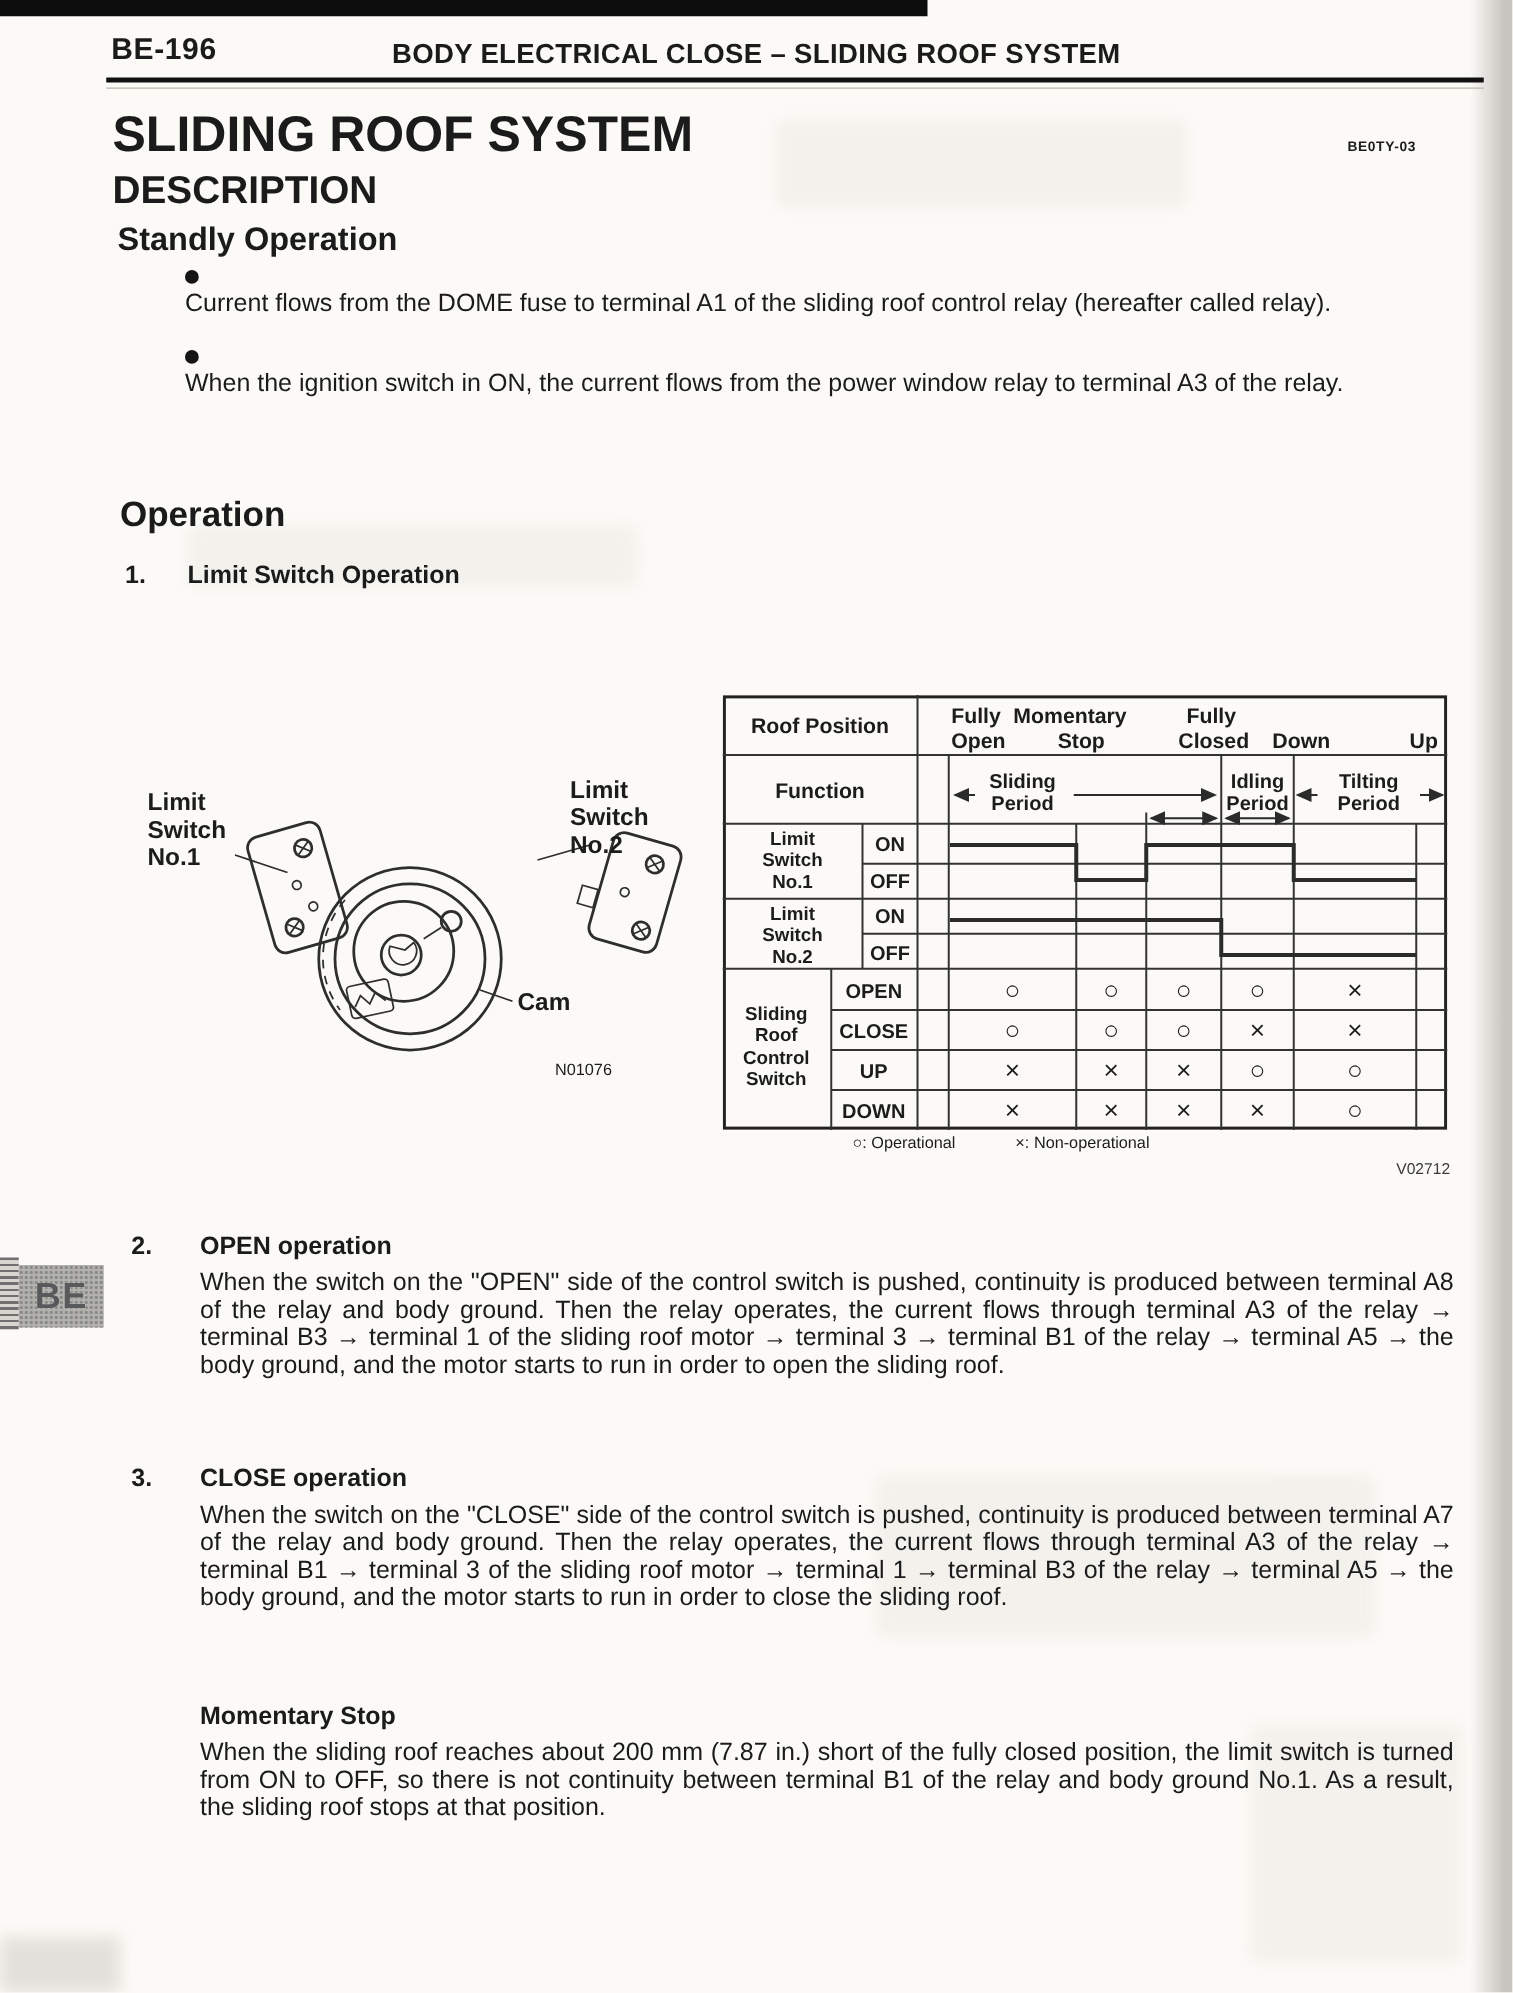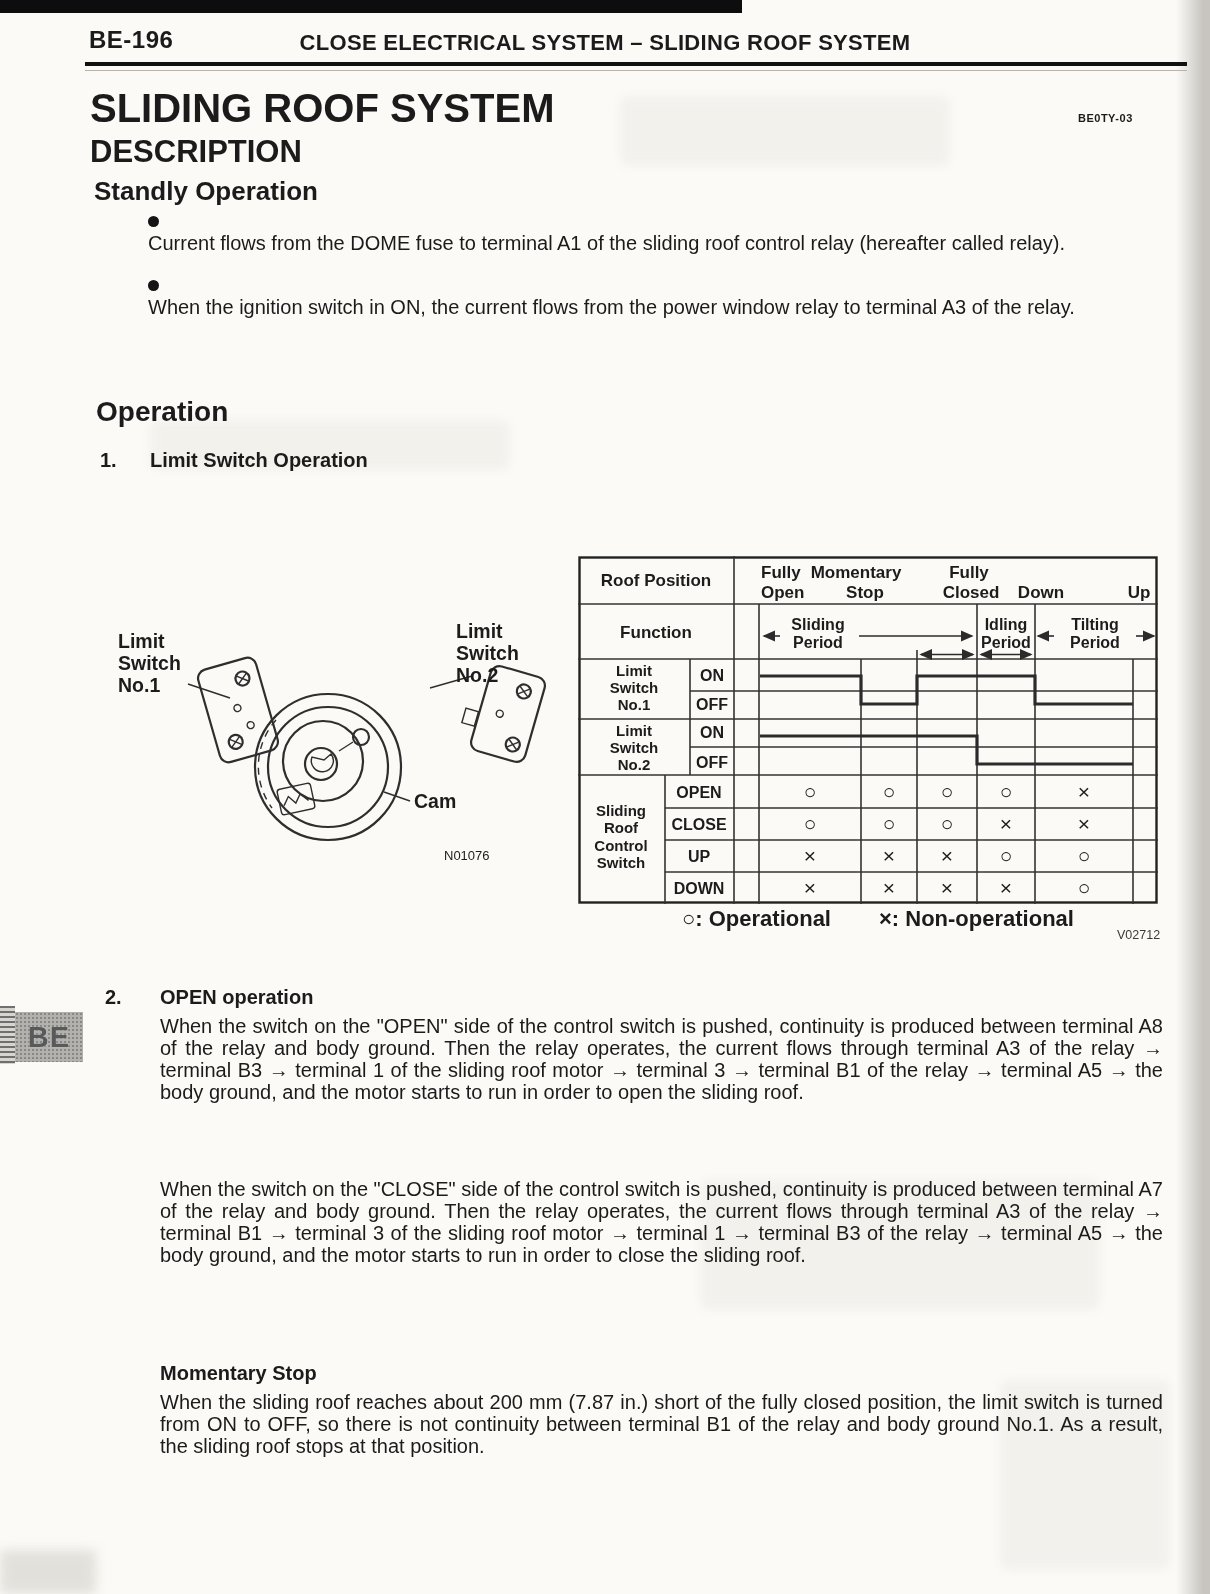--- a/index.html
+++ b/index.html
@@ -43,21 +43,21 @@
   .mark{font-size:21px;font-weight:500;}
   .dlabel{font-size:19.5px;}
   .dsmall{font-size:13px;font-weight:500;}
   .gridln{stroke:#333;stroke-width:1.6;fill:none;}
   .gridbd{stroke:#222;stroke-width:2.4;fill:none;}
   .wave{stroke:#2b2b2b;stroke-width:3.2;fill:none;}
   .arrln{stroke:#2b2b2b;stroke-width:1.6;fill:none;}
   .draw{stroke:#2e2e2e;stroke-width:2.2;fill:none;}
   .drawthin{stroke:#2e2e2e;stroke-width:1.4;fill:none;}
 
-  .legend{position:absolute;left:682px;top:906px;display:flex;gap:48px;font-size:22px;font-weight:700;justify-content:flex-end;}
+  .legend{position:absolute;left:682px;top:906px;display:flex;gap:48px;font-size:13px;font-weight:400;justify-content:flex-end;}
   .fig-no-table{position:absolute;left:1117px;top:928px;font-size:12.5px;color:#3a3a3a;font-weight:500;}
 
   
   .sec{position:absolute;left:105px;width:1062px;}
   .sec2{top:986px;}
   .sec3{top:1172px;}
   .shead{font-size:20px;font-weight:700;}
   .shead .snum{display:inline-block;width:55px;}
   .sbody{margin:6px 0 0 55px;width:1003px;font-size:20px;line-height:22px;font-weight:500;text-align:justify;}
   .mom{position:absolute;left:160px;top:1362px;width:1007px;}
@@ -81,21 +81,21 @@
 
   <div class="topbar"></div>
   <div class="right-band"></div>
   <div class="smudge" style="left:620px;top:96px;width:330px;height:70px;"></div>
   <div class="smudge" style="left:150px;top:420px;width:360px;height:50px;"></div>
   <div class="smudge" style="left:700px;top:1180px;width:400px;height:130px;"></div>
   <div class="smudge" style="left:1000px;top:1380px;width:170px;height:190px;"></div>
   <div class="corner-smudge"></div>
 
   <div class="hdr-num">BE-196</div>
-  <div class="hdr-title">CLOSE ELECTRICAL SYSTEM – SLIDING ROOF SYSTEM</div>
+  <div class="hdr-title">BODY ELECTRICAL CLOSE – SLIDING ROOF SYSTEM</div>
   <div class="hdr-rule"></div>
   <div class="hdr-rule2"></div>
 
   <h1 class="t-main">SLIDING ROOF SYSTEM</h1>
   <div class="doc-code">BE0TY-03</div>
   <h2 class="t-desc">DESCRIPTION</h2>
   <h3 class="t-standby">Standly Operation</h3>
 
   <div class="bullets">
     <div class="bullet-item">
@@ -280,20 +280,23 @@
   <div class="fig-no-table">V02712</div>
 
   <div class="sec sec2">
     <div class="shead">
       <span class="snum">2.</span><span>OPEN operation</span>
     </div>
     <p class="sbody">When the switch on the "OPEN" side of the control switch is pushed, continuity is produced between terminal A8 of the relay and body ground. Then the relay operates, the current flows through terminal A3 of the relay → terminal B3 → terminal 1 of the sliding roof motor → terminal 3 → terminal B1 of the relay → terminal A5 → the body ground, and the motor starts to run in order to open the sliding roof.</p>
   </div>
 
   <div class="sec sec3">
+    <div class="shead">
+      <span class="snum">3.</span><span>CLOSE operation</span>
+    </div>
     <p class="sbody">When the switch on the "CLOSE" side of the control switch is pushed, continuity is produced between terminal A7 of the relay and body ground. Then the relay operates, the current flows through terminal A3 of the relay → terminal B1 → terminal 3 of the sliding roof motor → terminal 1 → terminal B3 of the relay → terminal A5 → the body ground, and the motor starts to run in order to close the sliding roof.</p>
   </div>
 
   <div class="mom">
     <div class="mtitle">Momentary Stop</div>
     <p class="sbody">When the sliding roof reaches about 200 mm (7.87 in.) short of the fully closed position, the limit switch is turned from ON to OFF, so there is not continuity between terminal B1 of the relay and body ground No.1. As a result, the sliding roof stops at that position.</p>
   </div>
 
   <span class="be-hatch"></span>
   <div class="be-tab">

